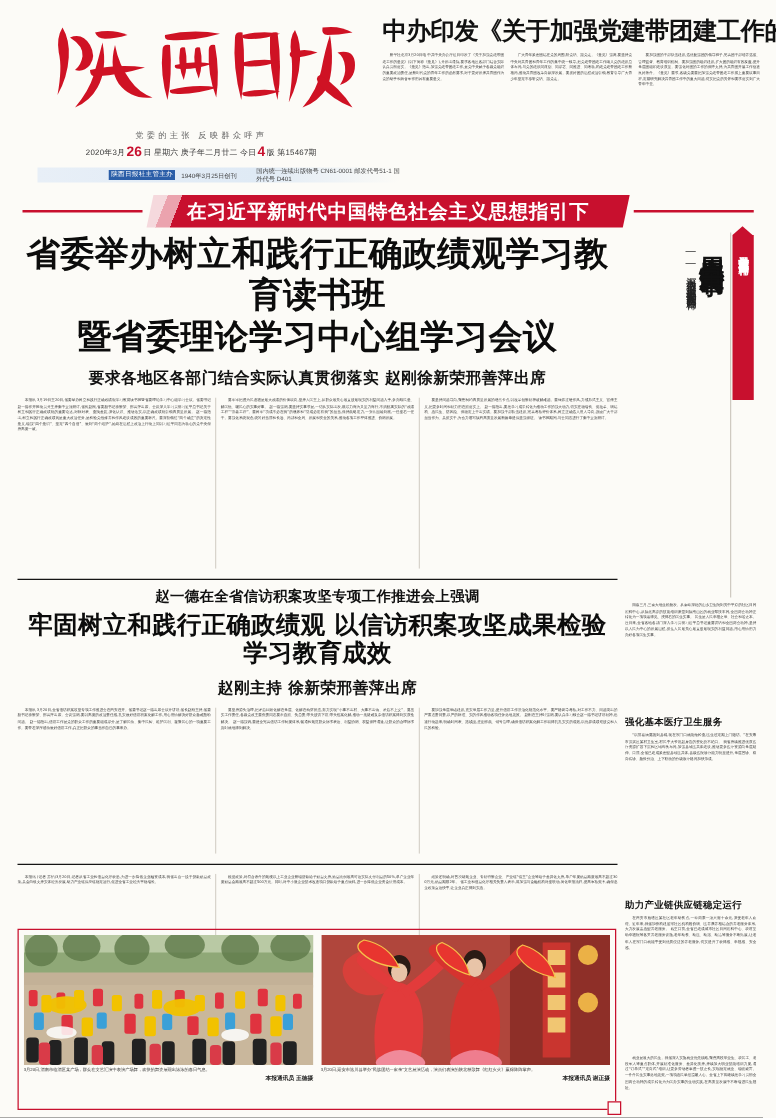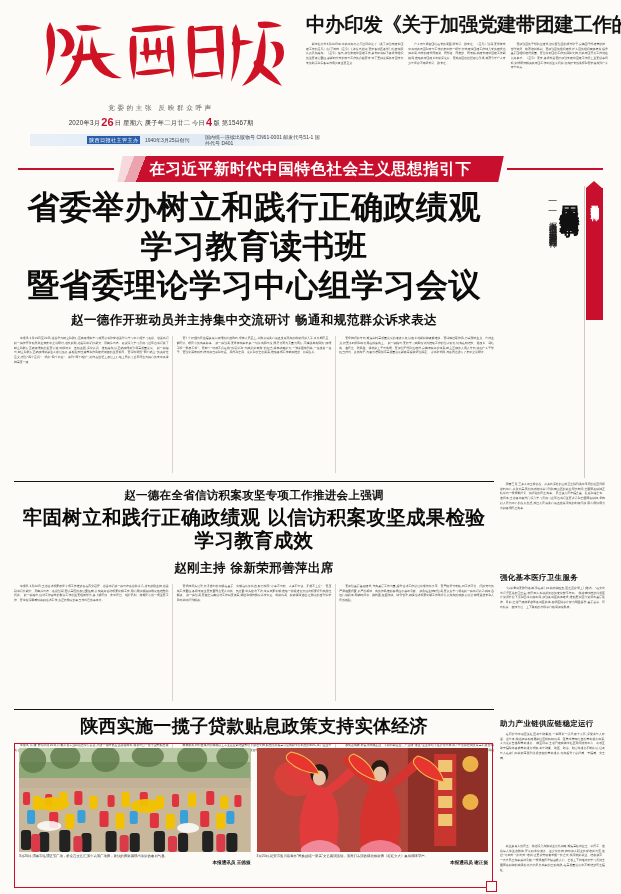--- a/index.html
+++ b/index.html
@@ -71,21 +71,21 @@
     letter-spacing:.6px;font-family:"DejaVu Sans","Liberation Sans",sans-serif;
   }
   
   .body{display:flex;padding:0 14px;box-sizing:border-box;}
   .left{width:480px;}
   .gutter{width:6px;}
   .right{width:105px;position:relative;}
   
   .lead{text-align:center;padding-top:6px;}
   .lead .h1{
-    font-size:32px;font-weight:bold;color:#0c0c0c;line-height:1.22;letter-spacing:.4px;
+    font-size:27px;font-weight:bold;color:#0c0c0c;line-height:1.22;letter-spacing:.4px;
     font-family:"DejaVu Sans","Liberation Sans",sans-serif;
   }
   .lead .sub{
     font-size:12.5px;font-weight:bold;color:#111;margin-top:7px;letter-spacing:.4px;
     font-family:"DejaVu Sans","Liberation Sans",sans-serif;
   }
   .lead .shoulder{
     font-size:11.5px;font-weight:bold;color:#111;letter-spacing:.3px;margin-bottom:3px;
     font-family:"DejaVu Sans","Liberation Sans",sans-serif;
   }
@@ -225,21 +225,21 @@
     <div class="rule r2"></div>
   </div>
 
   <div class="body">
 
     <div class="left">
 
       <div class="lead">
         <div class="h1">省委举办树立和践行正确政绩观学习教育读书班</div>
         <div class="h1">暨省委理论学习中心组学习会议</div>
-        <div class="sub">赵一德作开班动员并主持集中交流研讨   畅通和规范群众诉求表达</div>
+        <div class="sub">要求各地区各部门结合实际认真贯彻落实   赵刚徐新荣邢善萍出席</div>
       </div>
       <div class="threecol" style="height:137px;overflow:hidden;">
         <div class="c mt i">本报讯 3月19日至20日,省委举办树立和践行正确政绩观学习教育读书班暨省委理论学习中心组学习会议。省委书记赵一德作开班动员并主持集中交流研讨,省长赵刚,省委副书记徐新荣、邢善萍出席。会议深入学习贯彻习近平总书记关于树立和践行正确政绩观的重要论述,对标对表、查找差距,深化认识、推动落实,以正确政绩观引领高质量发展。
 赵一德指出,树立和践行正确政绩观是重大政治任务,是检验党性修养和作风建设成效的重要标尺。要深刻领悟“两个确立”的决定性意义,增强“四个意识”、坚定“四个自信”、做到“两个维护”,始终在思想上政治上行动上同以习近平同志为核心的党中央保持高度一致。</div>
         <div class="c mt i">要牢牢把握为民造福是最大政绩的价值取向,坚持人民至上,从群众最关心最直接最现实的利益问题入手,多办顺民意、解民忧、暖民心的实事好事。
 赵一德强调,要坚持实事求是,一切从实际出发,既尽力而为又量力而行,不搞脱离实际的“政绩工程”“形象工程”。要树牢“功成不必在我”的境界和“功成必定有我”的担当,保持战略定力,一张蓝图绘到底,一任接着一任干。要强化系统观念,统筹好当前和长远、局部和全局、发展和安全的关系,推动各项工作整体推进、协调发展。</div>
         <div class="c mt i">要坚持问题导向,聚焦制约高质量发展的堵点卡点,以改革创新精神破解难题。要锤炼过硬作风,力戒形式主义、官僚主义,把更多时间和精力用在抓落实上。
 赵一德指出,要把学习成果转化为推动工作的强大动力,切实在稳增长、促改革、调结构、惠民生、防风险、保稳定上干出实绩。要加强干部队伍建设,完善考核评价体系,树立正确选人用人导向,激励广大干部担当作为、真抓实干,为奋力谱写陕西高质量发展新篇章提供坚强保证。
 读书班期间,与会同志进行了集中交流研讨。</div>
       </div>
@@ -255,23 +255,20 @@
         <div class="c mt i">本报讯 3月20日,全省信访积案攻坚专项工作推进会在西安召开。省委书记赵一德出席会议并讲话,省长赵刚主持,省委副书记徐新荣、邢善萍出席。会议强调,要以高度的政治责任感,扎实做好信访积案化解工作,用心用情解决好群众急难愁盼问题。
 赵一德指出,信访工作是党的群众工作的重要组成部分,是了解民情、集中民智、维护民利、凝聚民心的一项重要工作。要带着深厚感情做好信访工作,真正把群众的事当作自己的事来办。</div>
         <div class="c mt i">要坚持源头治理,把矛盾纠纷化解在基层、化解在萌芽状态,努力实现“小事不出村、大事不出镇、矛盾不上交”。要压实工作责任,各级党政主要负责同志要亲自抓、负总责,带头接访下访,带头包案化解,推动一批疑难复杂信访积案得到实质性解决。
 赵一德强调,要健全完善信访工作制度体系,畅通和规范群众诉求表达、利益协调、权益保障通道,让群众的合理诉求及时就地得到解决。</div>
         <div class="c mt i">要加强基层基础建设,充实基层工作力量,提升信访工作法治化规范化水平。要严格督导考核,对工作不力、问题突出的严肃追责问责,以严的标准、实的作风推动各项任务落地见效。
 赵刚在主持时强调,要认真学习领会赵一德书记讲话精神,迅速行动起来,明确时间表、路线图,挂图作战、销号管理,确保信访积案化解工作取得扎扎实实的成效,以优异成绩迎接党和人民的检验。</div>
       </div>
 
       <div class="hr"></div>
 
-      <div class="lead" style="padding-top:5px;">
-        <div class="h3">陕西实施一揽子贷款贴息政策支持实体经济</div>
-      </div>
       <div class="threecol" style="height:72px;overflow:hidden;">
         <div class="c mt i">本报讯 (记者 苏怡)3月20日,记者从省工业和信息化厅获悉,为进一步降低企业融资成本,我省出台一揽子贷款贴息政策,真金白银支持实体经济发展,助力产业链供应链稳定运行,促进全省工业经济平稳增长。</div>
         <div class="c mt i">根据政策,对符合条件的规模以上工业企业新增贷款给予贴息支持,贴息比例最高可达实际支付利息的50%,单户企业年度贴息金额最高不超过500万元。同时,对中小微企业技术改造项目贷款给予重点倾斜,进一步降低企业资金使用成本。</div>
         <div class="c mt i">政策还明确,对首次纳规企业、专精特新企业、产业链“链主”企业等给予差异化支持,单户年度贴息额度最高不超过300万元,贴息期限2年。
 省工业和信息化厅相关负责人表示,将加强与金融机构对接联动,简化申报流程,提高审核效率,确保惠企政策直达快享,让企业真正得到实惠。</div>
       </div>
 
       <div class="spacerrow"></div>
     </div>
 

